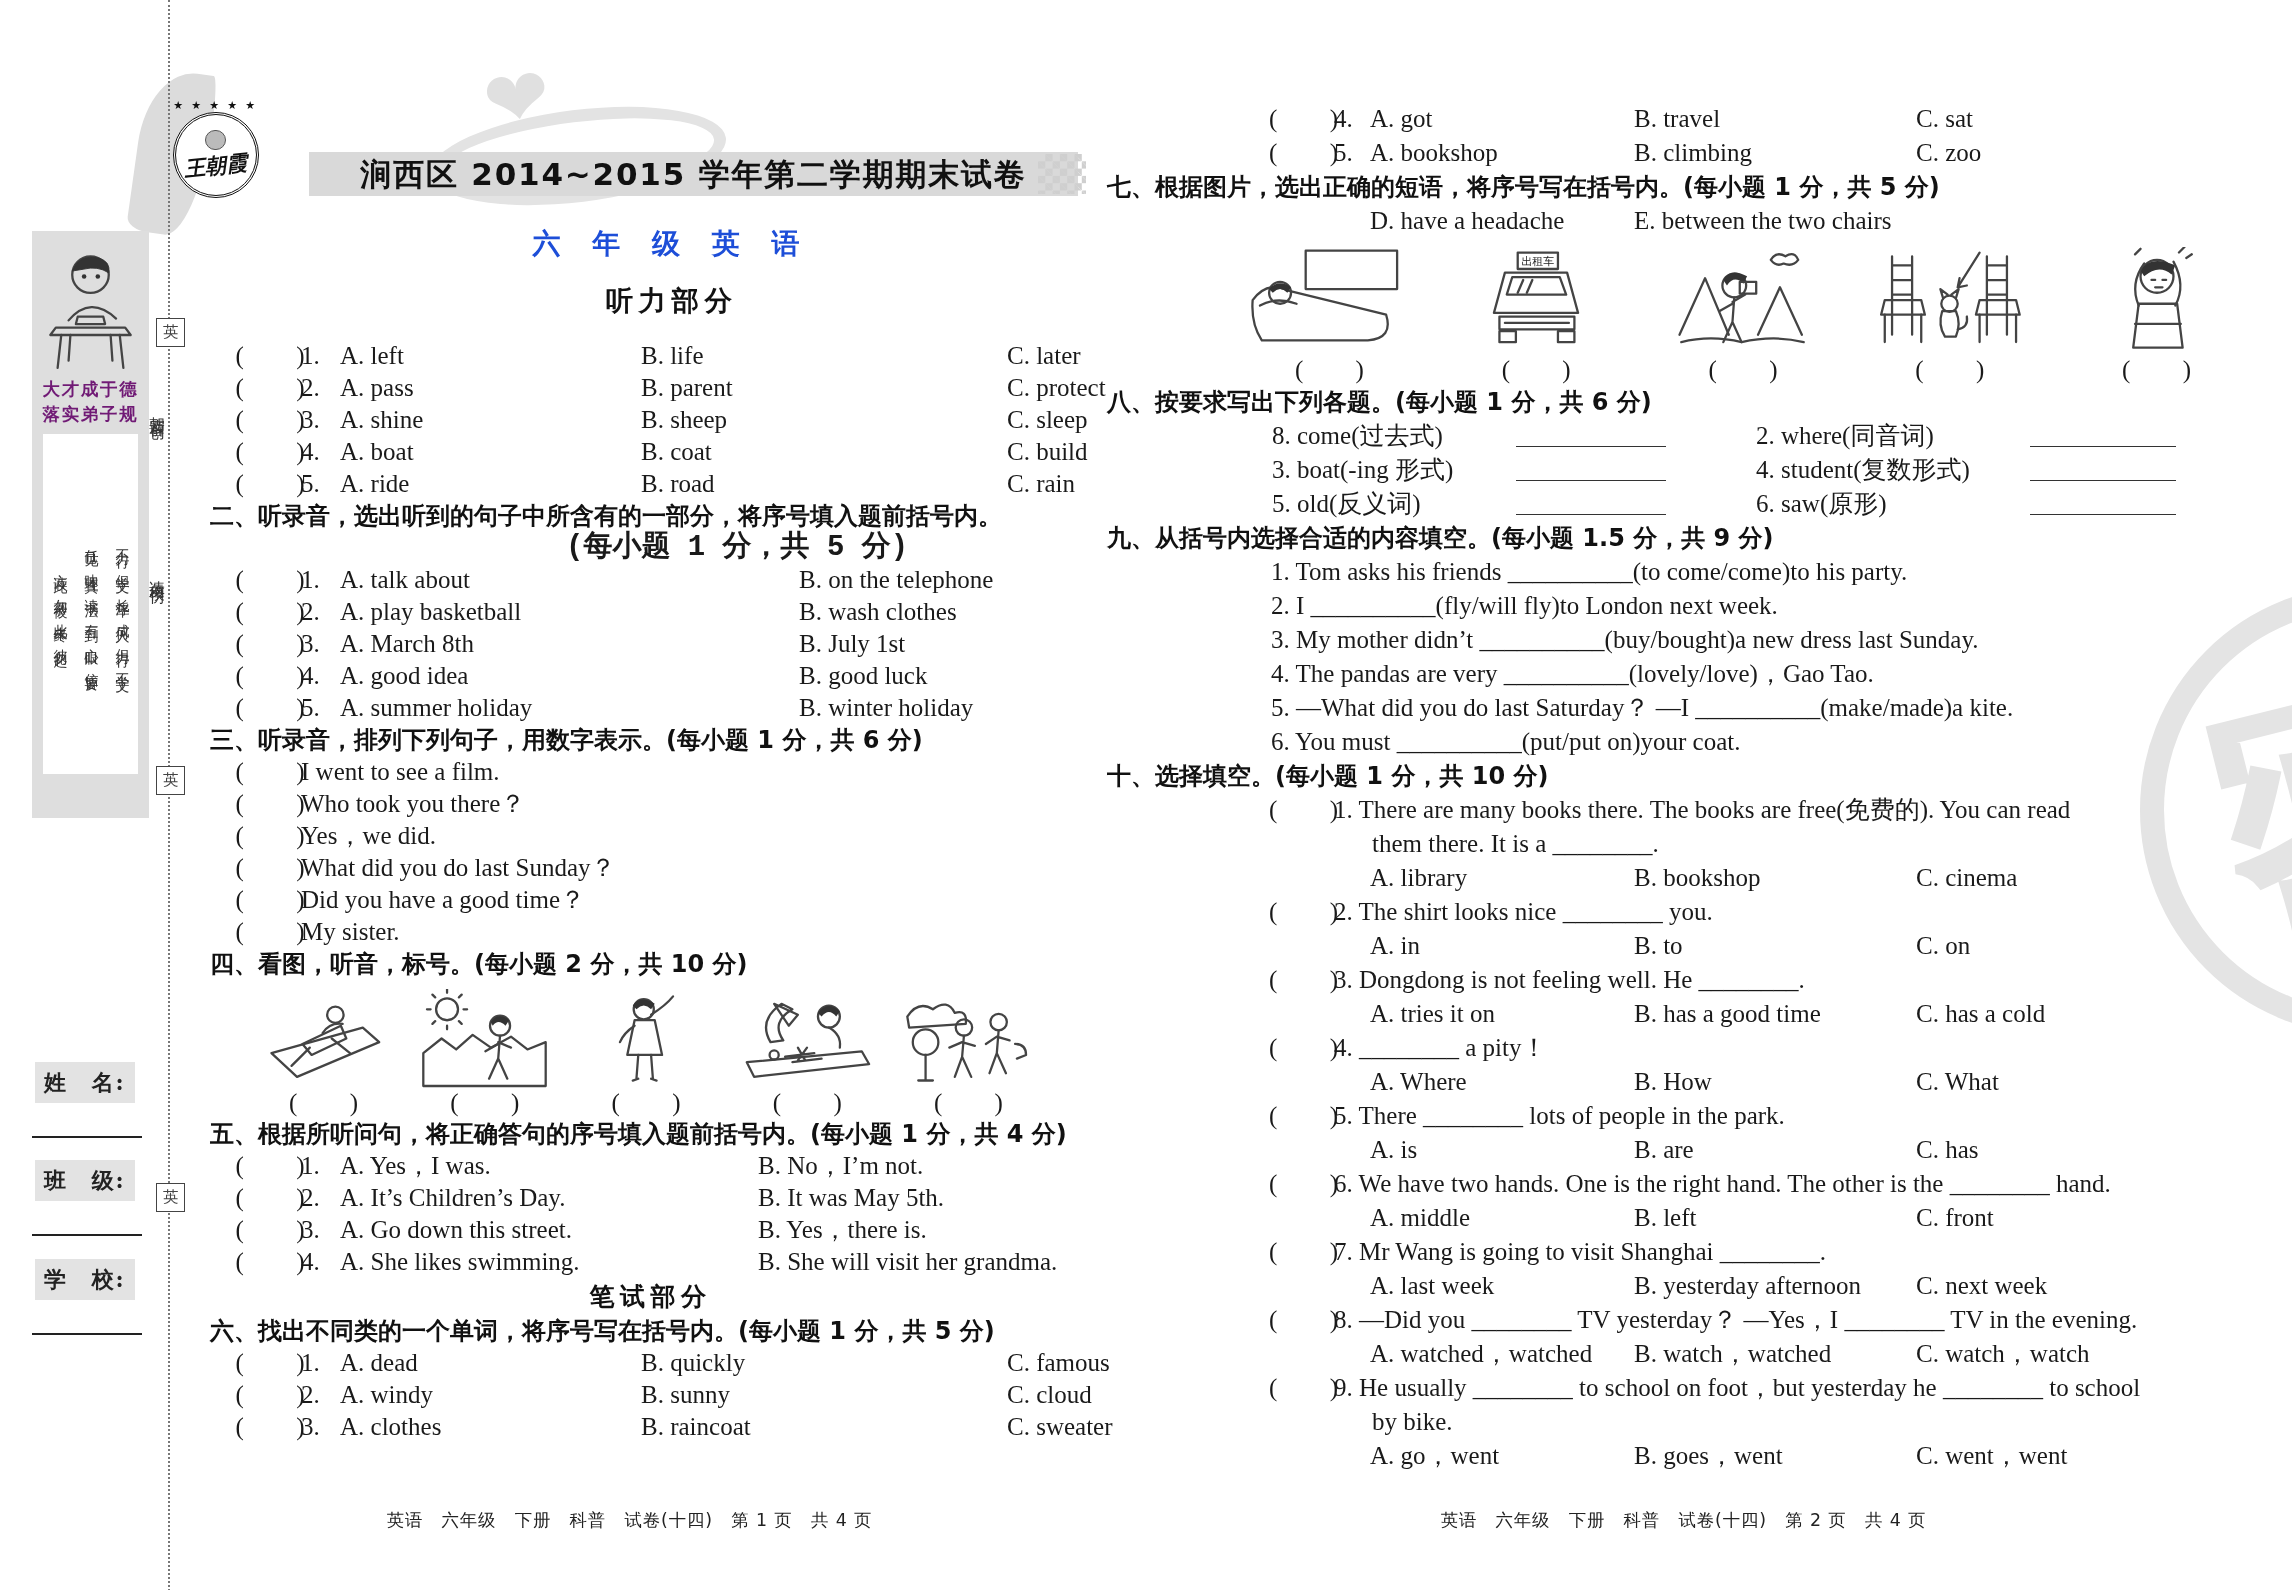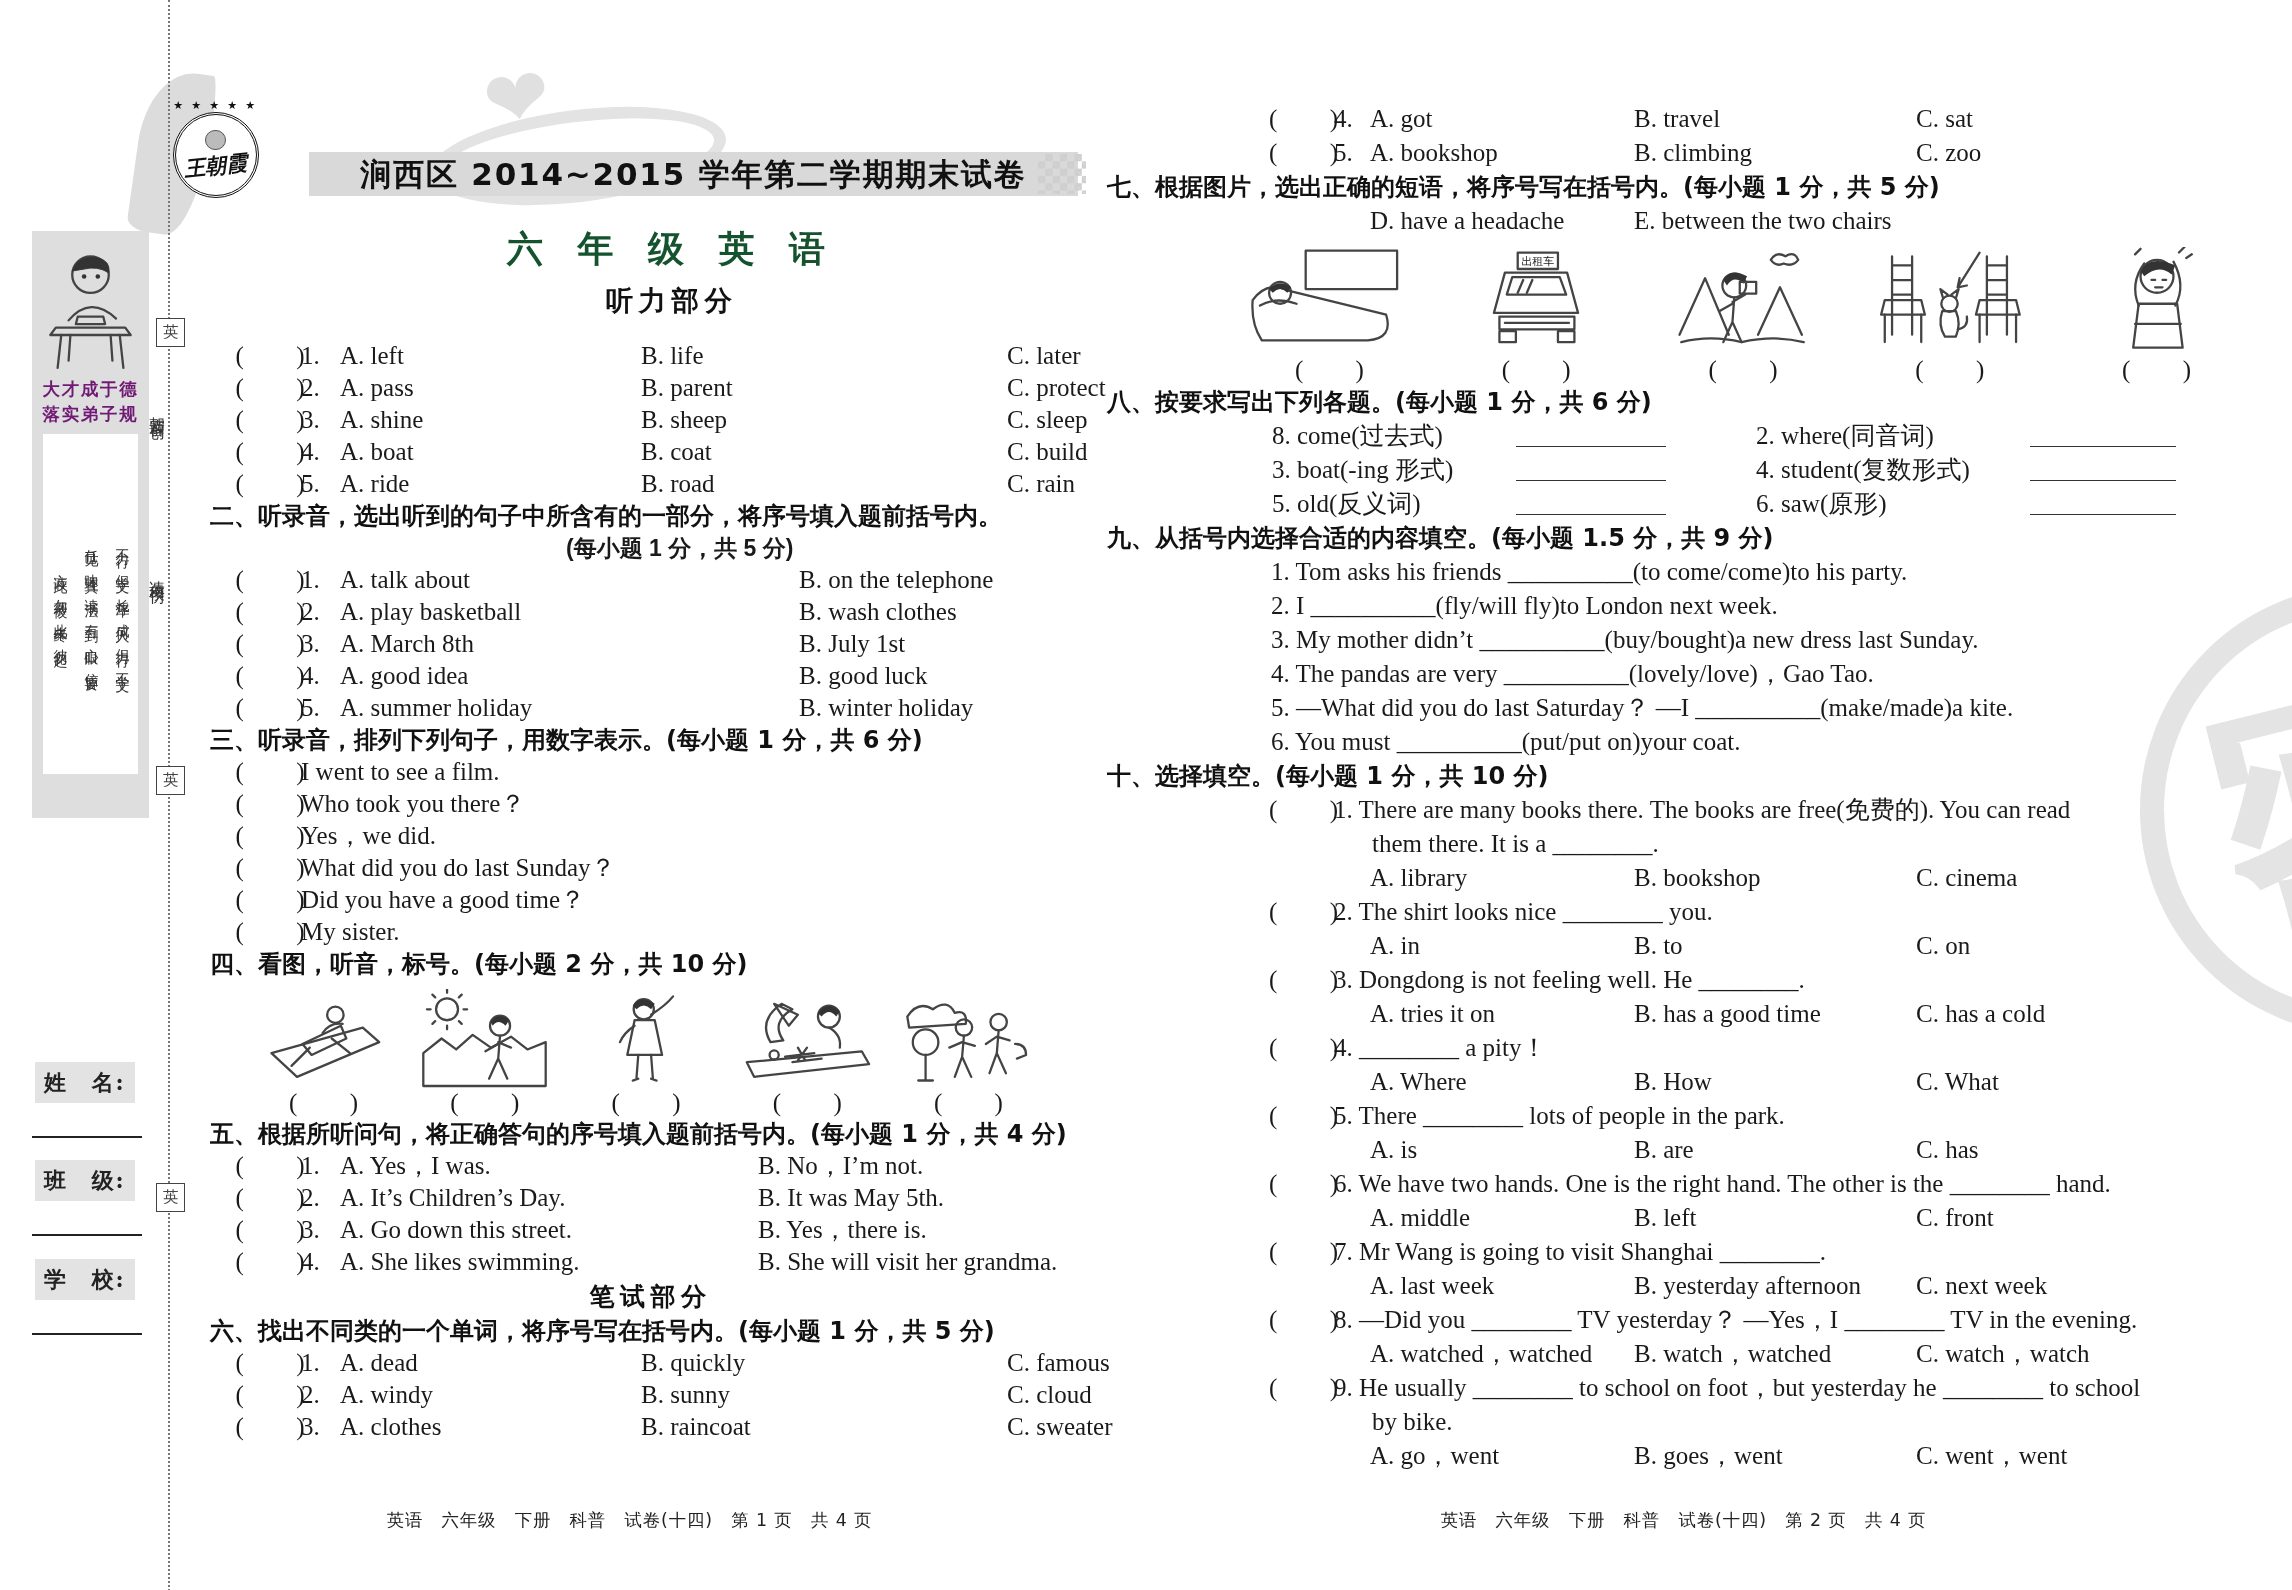--- a/index.html
+++ b/index.html
@@ -47,31 +47,31 @@
     background:#fff;display:flex;flex-direction:column;align-items:center;justify-content:center;}
   .logo-avatar{width:18.3px;height:18.3px;border-radius:50%;background:#bbb;border:0.9px solid #555;margin-bottom:1.8px;}
   .logo-name{font-family:"DejaVu Serif",serif;font-weight:900;font-style:italic;
     font-size:21px;transform:rotate(-6deg);color:#111;}
   .title-band{left:267px;top:152px;width:769px;height:44px;background:#d9d9d9;z-index:2;
     text-align:center;line-height:44px;font-size:31px;letter-spacing:1.8px;color:#111;}
   .checker{left:1038px;top:154px;width:48px;height:40px;z-index:2;
     background-image:linear-gradient(45deg,#cfcfcf 25%,transparent 25%,transparent 75%,#cfcfcf 75%),
       linear-gradient(45deg,#cfcfcf 25%,transparent 25%,transparent 75%,#cfcfcf 75%);
     background-size:14.6px 14.6px;background-position:0 0,7.3px 7.3px;}
-  .subtitle{left:210px;top:225px;width:839px;text-align:center;font-size:36px;
-    letter-spacing:11px;z-index:2;color:#14532d;}
+  .subtitle{left:210px;top:225px;width:839px;text-align:center;font-size:28px;
+    letter-spacing:11px;z-index:2;color:#1d4ed8;}
   .part-head{font-size:27.4px;letter-spacing:5.5px;text-align:center;color:#111;}
   .part-head-listen{left:210px;top:283px;width:839px;z-index:2;}
   
   .colL{left:210px;top:340px;width:839px;z-index:2;}
   .colR{left:1107px;top:102px;width:1153px;z-index:2;}
   .line{position:relative;height:32px;font-size:25px;line-height:32px;white-space:nowrap;}
   .colR .line{height:34px;line-height:34px;}
   .sec-title{font-family:"DejaVu Sans",sans-serif;font-weight:bold;font-size:24px;color:#111;}
-  .note{padding-left:356px;font-family:Liberation Sans, sans-serif;font-weight:bold;font-size:23px;}
+  .note{padding-left:356px;font-family:Liberation Mono, monospace;font-weight:bold;font-size:29px;}
   .line>span{position:absolute;top:0;}
   
   .pl{left:25.6px;} .qn{left:91px;} .qa{left:130px;} .qb{left:431px;} .qc{left:797px;} .qs{left:91px;}
   .bcol-2 .qb{left:589px;}
   .bcol-s5 .qb{left:548px;}
   
   .rp{left:162px;} .rn{left:227px;} .ra{left:263px;} .rb{left:527px;} .rc{left:809px;}
   .rt{left:164px;}
   .stem{left:227px;} .stem2{padding-left:265px;}
   .c1{left:165px;} .c2{left:649px;}

